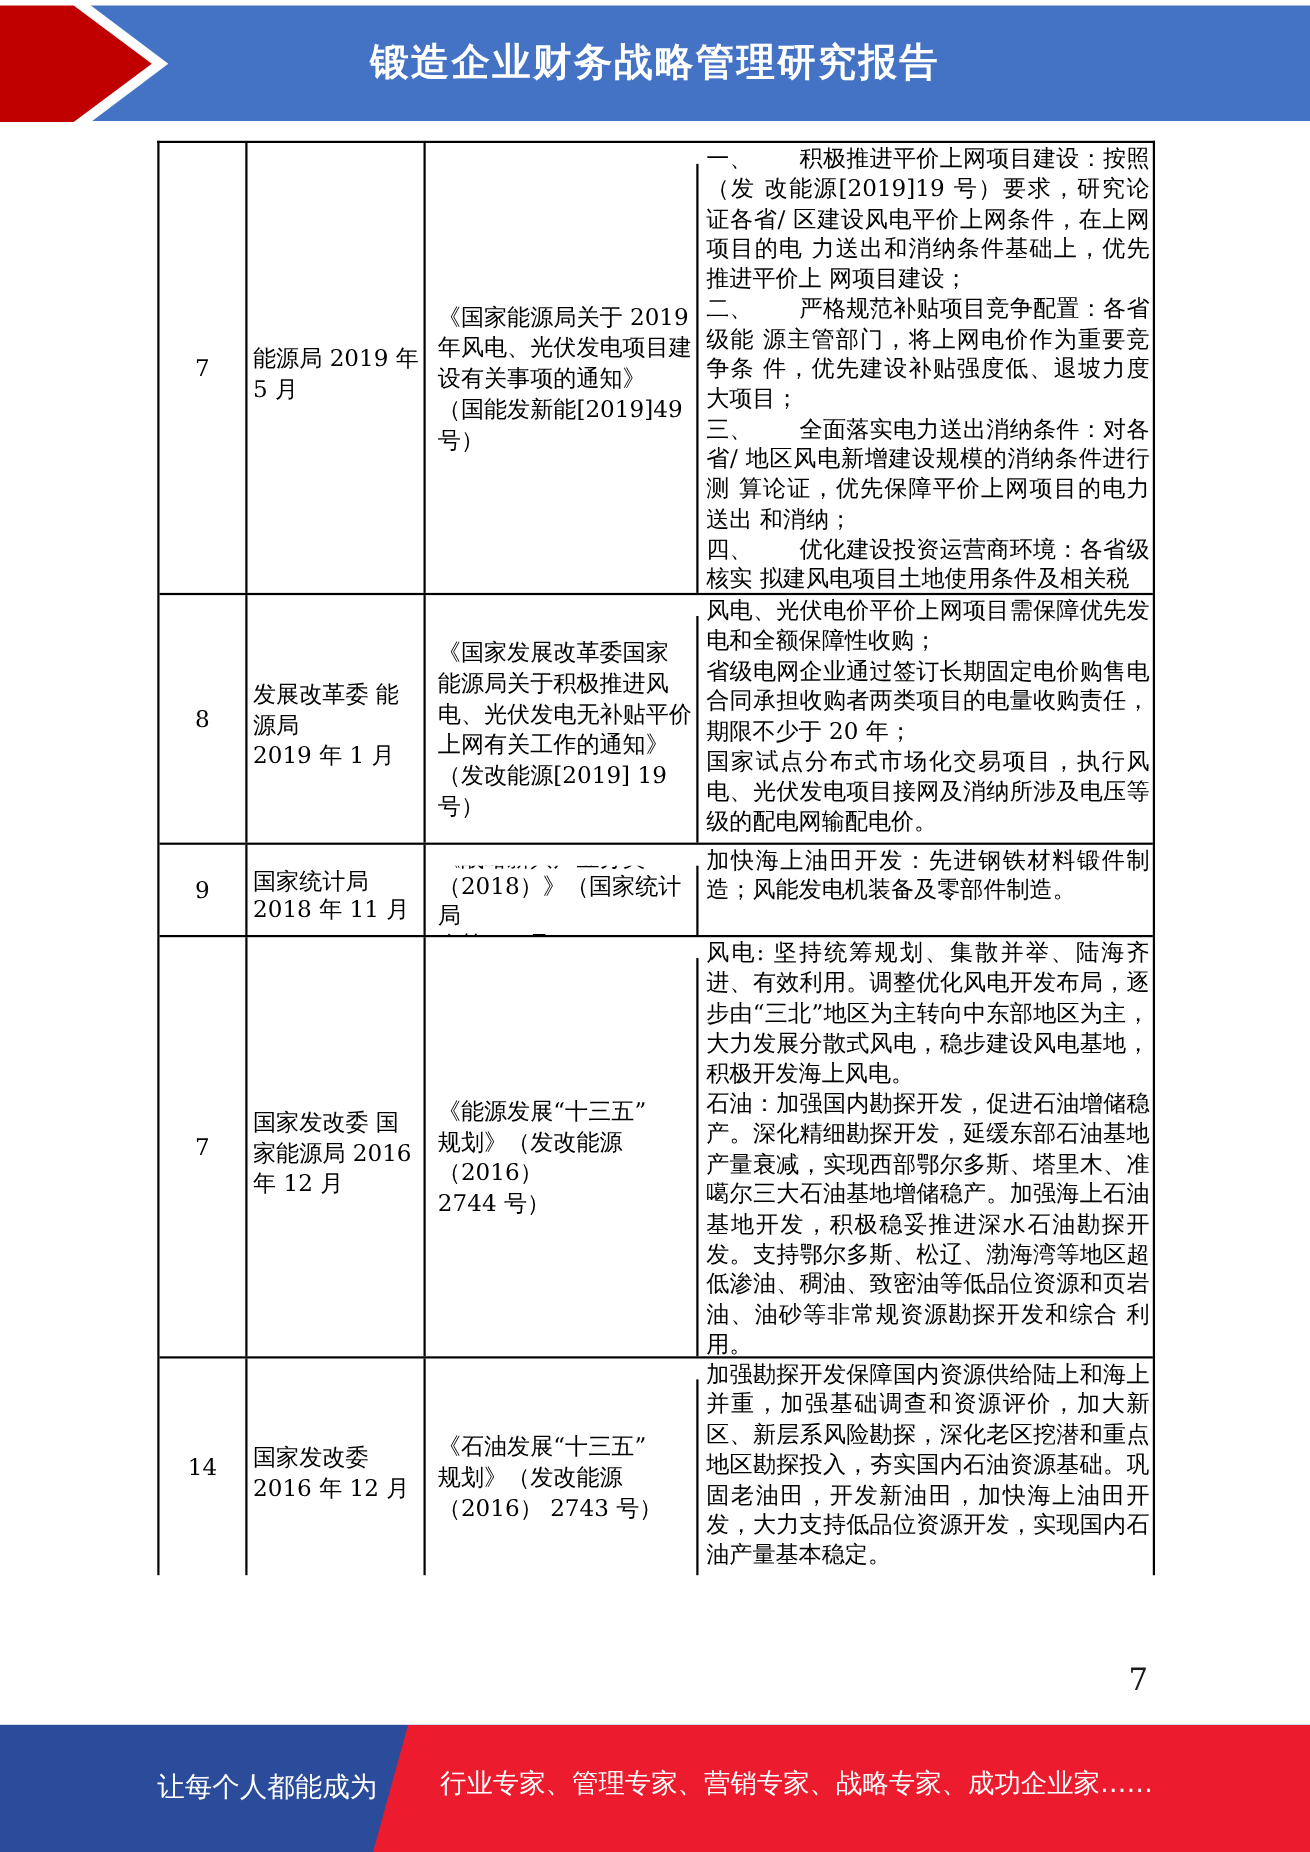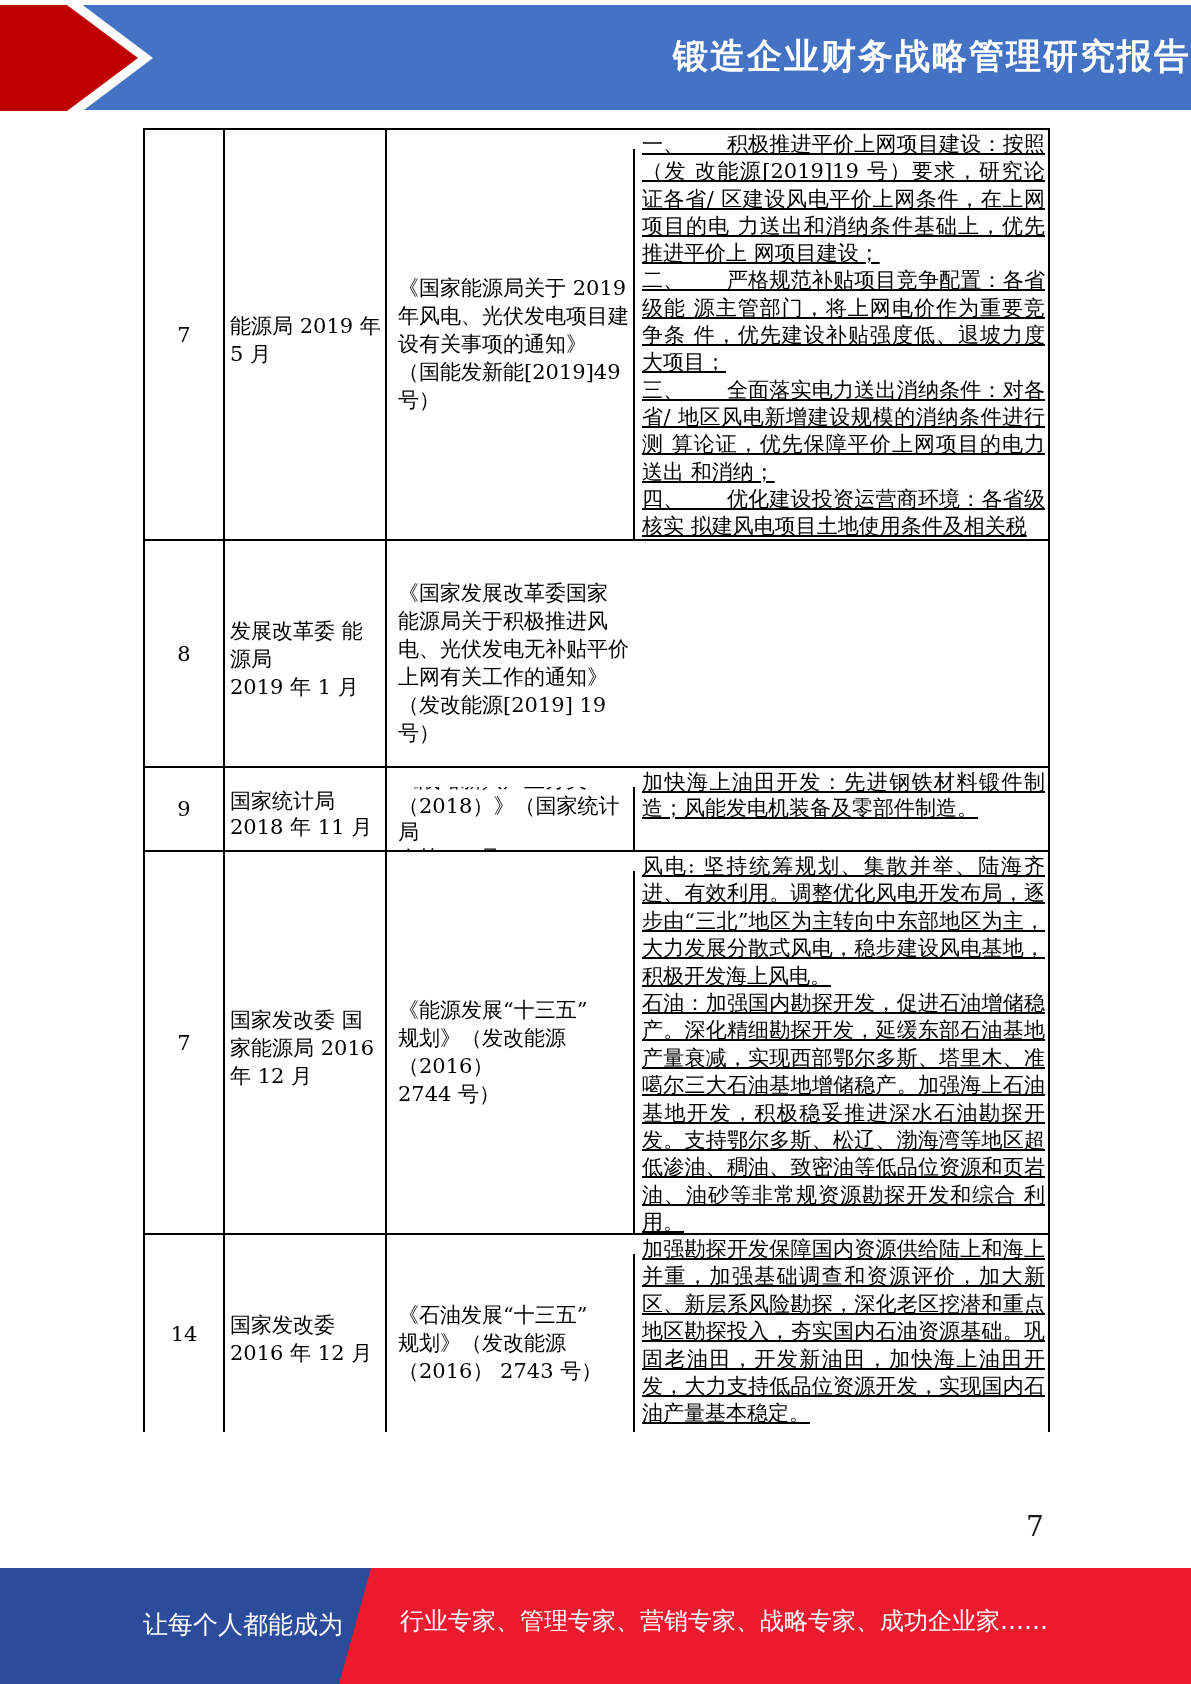--- a/index.html
+++ b/index.html
@@ -9,21 +9,21 @@
     font-family:"DejaVu Serif","Liberation Serif",serif;
   }
 
   
   .header-bar {
     position:absolute; left:0; top:5px; width:1191px; height:105px;
     background:#4472c4;
   }
   .header-title {
     position:absolute; left:0; top:33px; width:1191px;
-    text-align:right; color:#ffffff;
+    text-align:center; color:#ffffff;
     font-family:"DejaVu Sans","Liberation Sans",sans-serif;
     font-weight:bold; font-size:35px; letter-spacing:2px;
   }
   .header-arrow { position:absolute; left:0; top:0; width:160px; height:116px; }
 
   
   .doc-table {
     position:absolute; left:143px; top:128px; width:907px;
     border:2px solid #000; border-bottom:none; box-sizing:border-box;
     font-size:21px;
@@ -34,21 +34,21 @@
   }
   .t-row:last-child { border-bottom:none; }
   .cell {
     border-right:2px solid #000; box-sizing:border-box;
     overflow:hidden; line-height:28px;
   }
   .cell:last-child { border-right:none; }
   .c-no     { display:flex; align-items:center; justify-content:center; }
   .c-agency { display:flex; align-items:center; padding:10px 2px 0 5px; }
   .c-doc    { display:flex; align-items:center; padding:0 4px 0 11px;margin-top:19px; }
-  .c-content{ padding:1px 7px 0 7px; text-align:justify; line-height:27.4px;text-decoration:underline; }
+  .c-content{ padding:1px 7px 0 7px; text-align:justify; line-height:27.4px; }
   .r7  { height:411px; } .r7 .c-content { line-height:27.3px; }
   .r8  { height:227px; }
   .r9  { height:84px; }  .r9 .cell { line-height:26px; }
   .r10 { height:383px; }
   .r11 { height:197px; }
 
   
   .page-num {
     position:absolute; left:1026px; top:1510px;
     font-size:28px; color:#1a1a1a;
@@ -93,20 +93,21 @@
       <div class="cell c-no">7</div>
       <div class="cell c-agency">能源局 2019 年<br>5 月</div>
       <div class="cell c-doc">《国家能源局关于 2019<br>年风电、光伏发电项目建<br>设有关事项的通知》<br>（国能发新能[2019]49<br>号）</div>
       <div class="cell c-content">一、　　积极推进平价上网项目建设：按照（发 改能源[2019]19 号）要求，研究论证各省/ 区建设风电平价上网条件，在上网项目的电 力送出和消纳条件基础上，优先推进平价上 网项目建设；<br>二、　　严格规范补贴项目竞争配置：各省级能 源主管部门，将上网电价作为重要竞争条 件，优先建设补贴强度低、退坡力度大项目；<br>三、　　全面落实电力送出消纳条件：对各省/ 地区风电新增建设规模的消纳条件进行测 算论证，优先保障平价上网项目的电力送出 和消纳；<br>四、　　优化建设投资运营商环境：各省级核实 拟建风电项目土地使用条件及相关税</div>
     </div>
 
     <div class="t-row r8">
       <div class="cell c-no">8</div>
       <div class="cell c-agency">发展改革委 能<br>源局<br>2019 年 1 月</div>
       <div class="cell c-doc">《国家发展改革委国家<br>能源局关于积极推进风<br>电、光伏发电无补贴平价<br>上网有关工作的通知》<br>（发改能源[2019] 19 号）</div>
+      <div class="cell c-content">风电、光伏电价平价上网项目需保障优先发电和全额保障性收购；<br>省级电网企业通过签订长期固定电价购售电合同承担收购者两类项目的电量收购责任，期限不少于 20 年；<br>国家试点分布式市场化交易项目，执行风电、光伏发电项目接网及消纳所涉及电压等级的配电网输配电价。</div>
     </div>
 
     <div class="t-row r9">
       <div class="cell c-no">9</div>
       <div class="cell c-agency">国家统计局<br>2018 年 11 月</div>
       <div class="cell c-doc">《战略新兴产业分类<br>（2018）》（国家统计局<br>令第 23 号）</div>
       <div class="cell c-content">加快海上油田开发：先进钢铁材料锻件制造；风能发电机装备及零部件制造。</div>
     </div>
 
     <div class="t-row r10">

